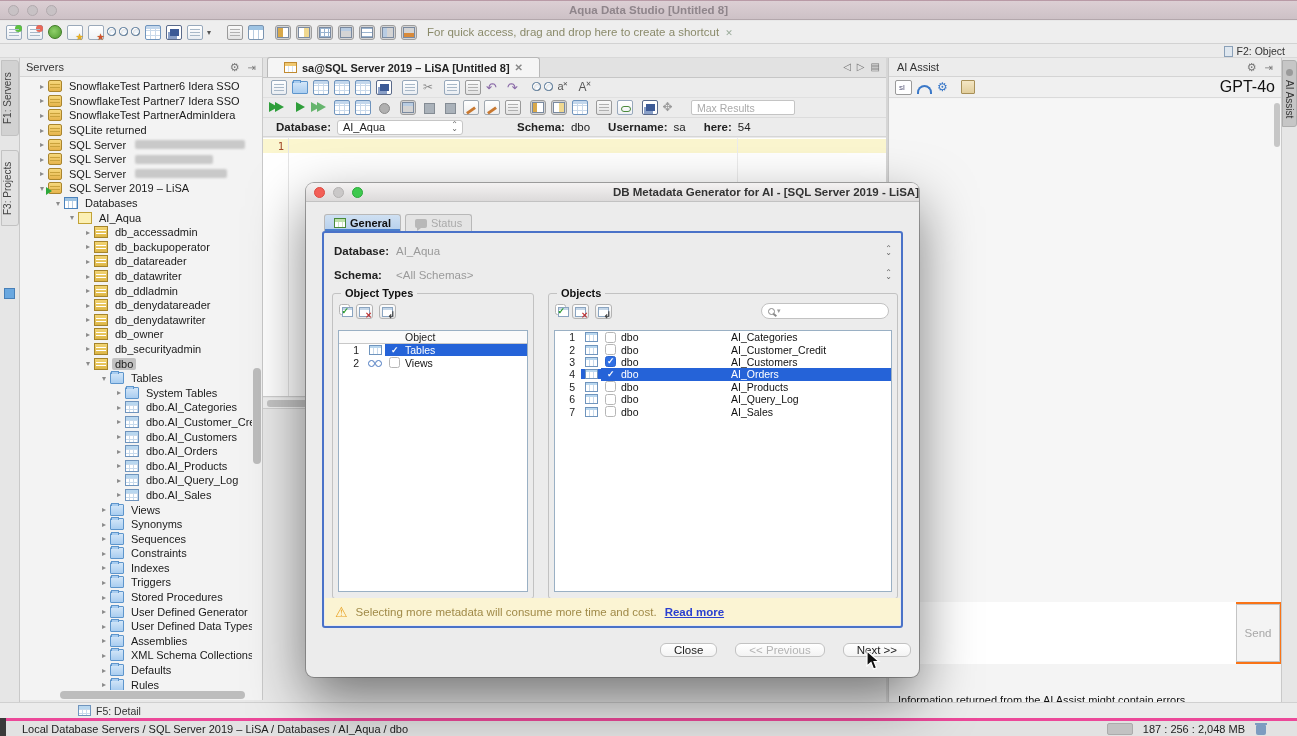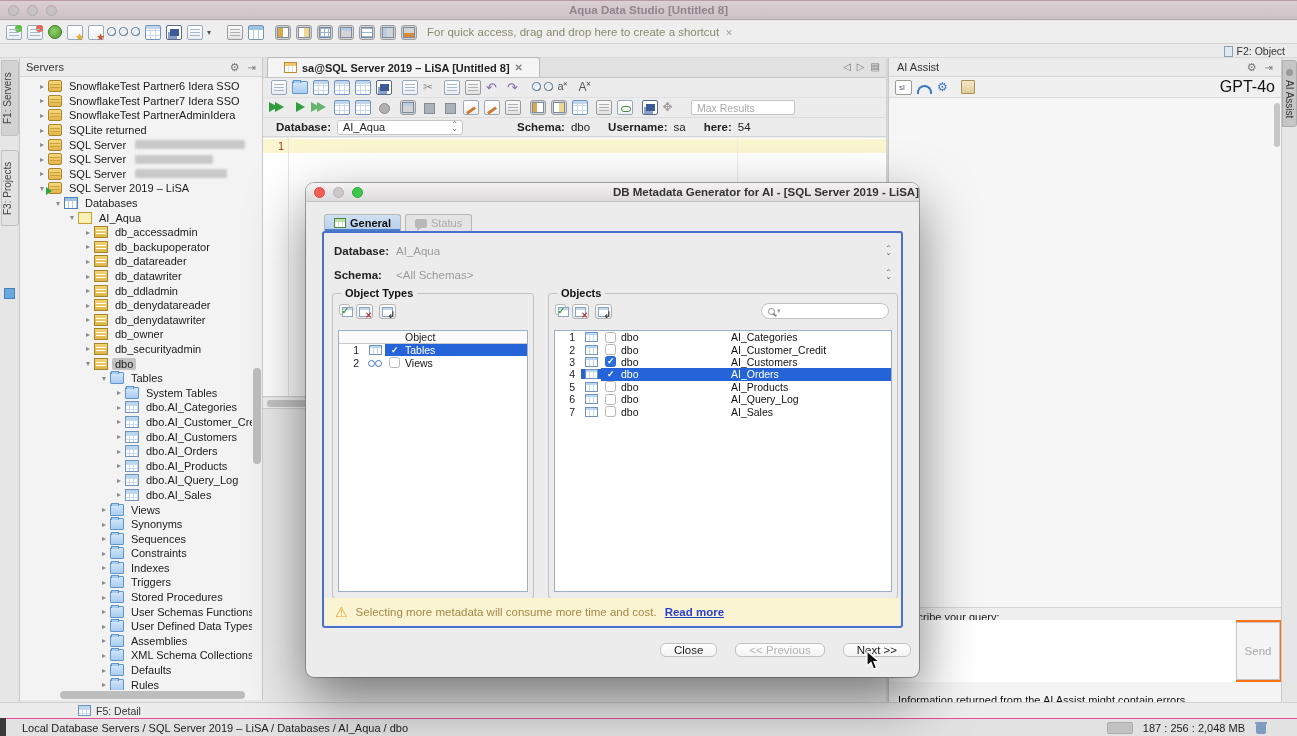--- a/index.html
+++ b/index.html
@@ -95,21 +95,21 @@
 .ic-sch{background:linear-gradient(#f2d472,#ddb646);border:1px solid #a5842a}
 .ic-sch::after{content:"";position:absolute;left:1px;top:3px;right:1px;height:1px;background:#fff;box-shadow:0 3px 0 #fff}
 .ic-fold{background:linear-gradient(#d3e6f8,#a9cdf0);border:1px solid #5d95cc;border-radius:1px}
 .ic-fold::before{content:"";position:absolute;left:0;top:-2px;width:6px;height:2px;background:#a9cdf0;border:1px solid #5d95cc;border-bottom:none}
 .ic-tbl{background:#fff;border:1px solid #6f94bd;background-image:linear-gradient(#b9d7ef 0 3px,transparent 3px),repeating-linear-gradient(90deg,transparent 0 3px,#c8daec 3px 4px),repeating-linear-gradient(180deg,transparent 0 3px,#c8daec 3px 4px)}
 #tree-vscroll{position:absolute;right:1px;top:310px;width:8px;height:96px;background:#bdbdbd;border-radius:4px}
 #tree-hscroll{position:absolute;left:40px;bottom:1px;height:8px;width:185px;background:#bdbdbd;border-radius:4px}
 
 
 #detailbar{left:0;top:702px;width:1297px;height:16px;background:#ececec;border-top:1px solid #d0d0d0;display:flex;align-items:center;padding-left:78px;gap:5px;font-size:10.5px;color:#333}
-#statusbar{left:0;top:718px;width:1297px;height:18px;background:#e2e2e2;border-top:1px solid #ec4899;display:flex;align-items:center;font-size:11px;color:#222}
+#statusbar{left:0;top:718px;width:1297px;height:18px;background:#e2e2e2;border-top:3px solid #ec4899;display:flex;align-items:center;font-size:11px;color:#222}
 #statusnotch{left:0;top:718px;width:6px;height:18px;background:#3a3a3a}
 #status-path{margin-left:22px}
 #status-right{position:absolute;right:30px;display:flex;align-items:center;gap:10px}
 #status-thumb{width:26px;height:12px;background:#c2c2c2;border:1px solid #ababab;border-radius:2px}
 .trash{width:12px;height:13px;position:relative}
 .trash::before{content:"";position:absolute;left:1px;top:3px;right:1px;bottom:0;background:#7d9cc0;border-radius:1px 1px 2px 2px}
 .trash::after{content:"";position:absolute;left:0;top:1px;right:0;height:2px;background:#7d9cc0}
 
 
 #editor{left:263px;top:58px;width:625px;height:644px;background:#e9e9e9}
@@ -148,21 +148,21 @@
 .ai-sql{width:17px;height:15px;border:1px solid #9a9a9a;border-radius:2px;background:#fff;position:relative}
 .ai-sql::after{content:"sl";font-size:8px;color:#557;position:absolute;left:3px;top:2px}
 .ai-gauge{width:15px;height:9px;border:2.5px solid #3a78c8;border-bottom:none;border-radius:8px 8px 0 0;margin-top:4px}
 .ai-gear{color:#3a78c8;font-size:12px}
 .ai-gear::before{content:"⚙"}
 .ai-note{width:14px;height:14px;background:linear-gradient(#f4e6c4,#e2ce9c);border:1px solid #a89058;border-radius:1px;margin-left:8px}
 #ai-model{margin-left:auto;font-size:16px;color:#111}
 #ai-body{position:absolute;left:0;top:41px;width:393px;height:508px;background:#f6f6f6}
 #ai-vscroll{position:absolute;right:2px;top:4px;width:6px;height:44px;background:#c6c6c6;border-radius:3px}
 #ai-qrow{position:absolute;left:0;top:549px;width:393px;height:20px;background:#efefef;border-top:1px solid #d4d4d4;border-bottom:1px solid #d4d4d4;display:flex;align-items:center;padding-left:9px;font-size:11px;color:#222}
-#ai-input-wrap{position:absolute;left:0;top:562px;width:393px;height:62px;background:#f97316;border-bottom:5px solid #f97316}
+#ai-input-wrap{position:absolute;left:0;top:544px;width:393px;height:62px;background:#f97316;border-bottom:5px solid #f97316}
 #ai-input{position:absolute;left:0;top:0;width:347px;height:62px;border:none;resize:none;outline:none;font-family:"Liberation Sans",sans-serif;font-size:11px}
 #send-btn{position:absolute;right:2px;top:2px;width:44px;height:58px;background:#f4f4f4;border:1px solid #c4c4c4;color:#a8a8a8;font-size:11.5px;display:flex;align-items:center;justify-content:center}
 #ai-disclaimer{position:absolute;left:9px;top:636px;font-size:11px;color:#111}
 
 
 #rightstrip{left:1281px;top:58px;width:16px;height:660px;background:#e6e6e6;border-left:1px solid #c9c9c9}
 .vtab-r{position:absolute;left:0px;top:2px;width:15px;writing-mode:vertical-rl;font-size:10px;color:#333;padding:8px 1px;background:#c6c6c6;border:1px solid #aeaeae;border-radius:0 3px 3px 0;display:flex;align-items:center;gap:4px}
 .vtab-r .dot{width:7px;height:7px;border-radius:50%;background:#9a9a9a}
 
 
@@ -479,21 +479,21 @@
         <span class="tlabel">Triggers</span>
       </div>
     <div class="trow lvl5">
         <span class="chev r"></span>
         <span class="tic ic-fold"></span>
         <span class="tlabel">Stored Procedures</span>
       </div>
     <div class="trow lvl5">
         <span class="chev r"></span>
         <span class="tic ic-fold"></span>
-        <span class="tlabel">User Schemas Functions</span>
+        <span class="tlabel">User Defined Generator</span>
       </div>
     <div class="trow lvl5">
         <span class="chev r"></span>
         <span class="tic ic-fold"></span>
         <span class="tlabel">User Defined Data Types</span>
       </div>
     <div class="trow lvl5">
         <span class="chev r"></span>
         <span class="tic ic-fold"></span>
         <span class="tlabel">Assemblies</span>

